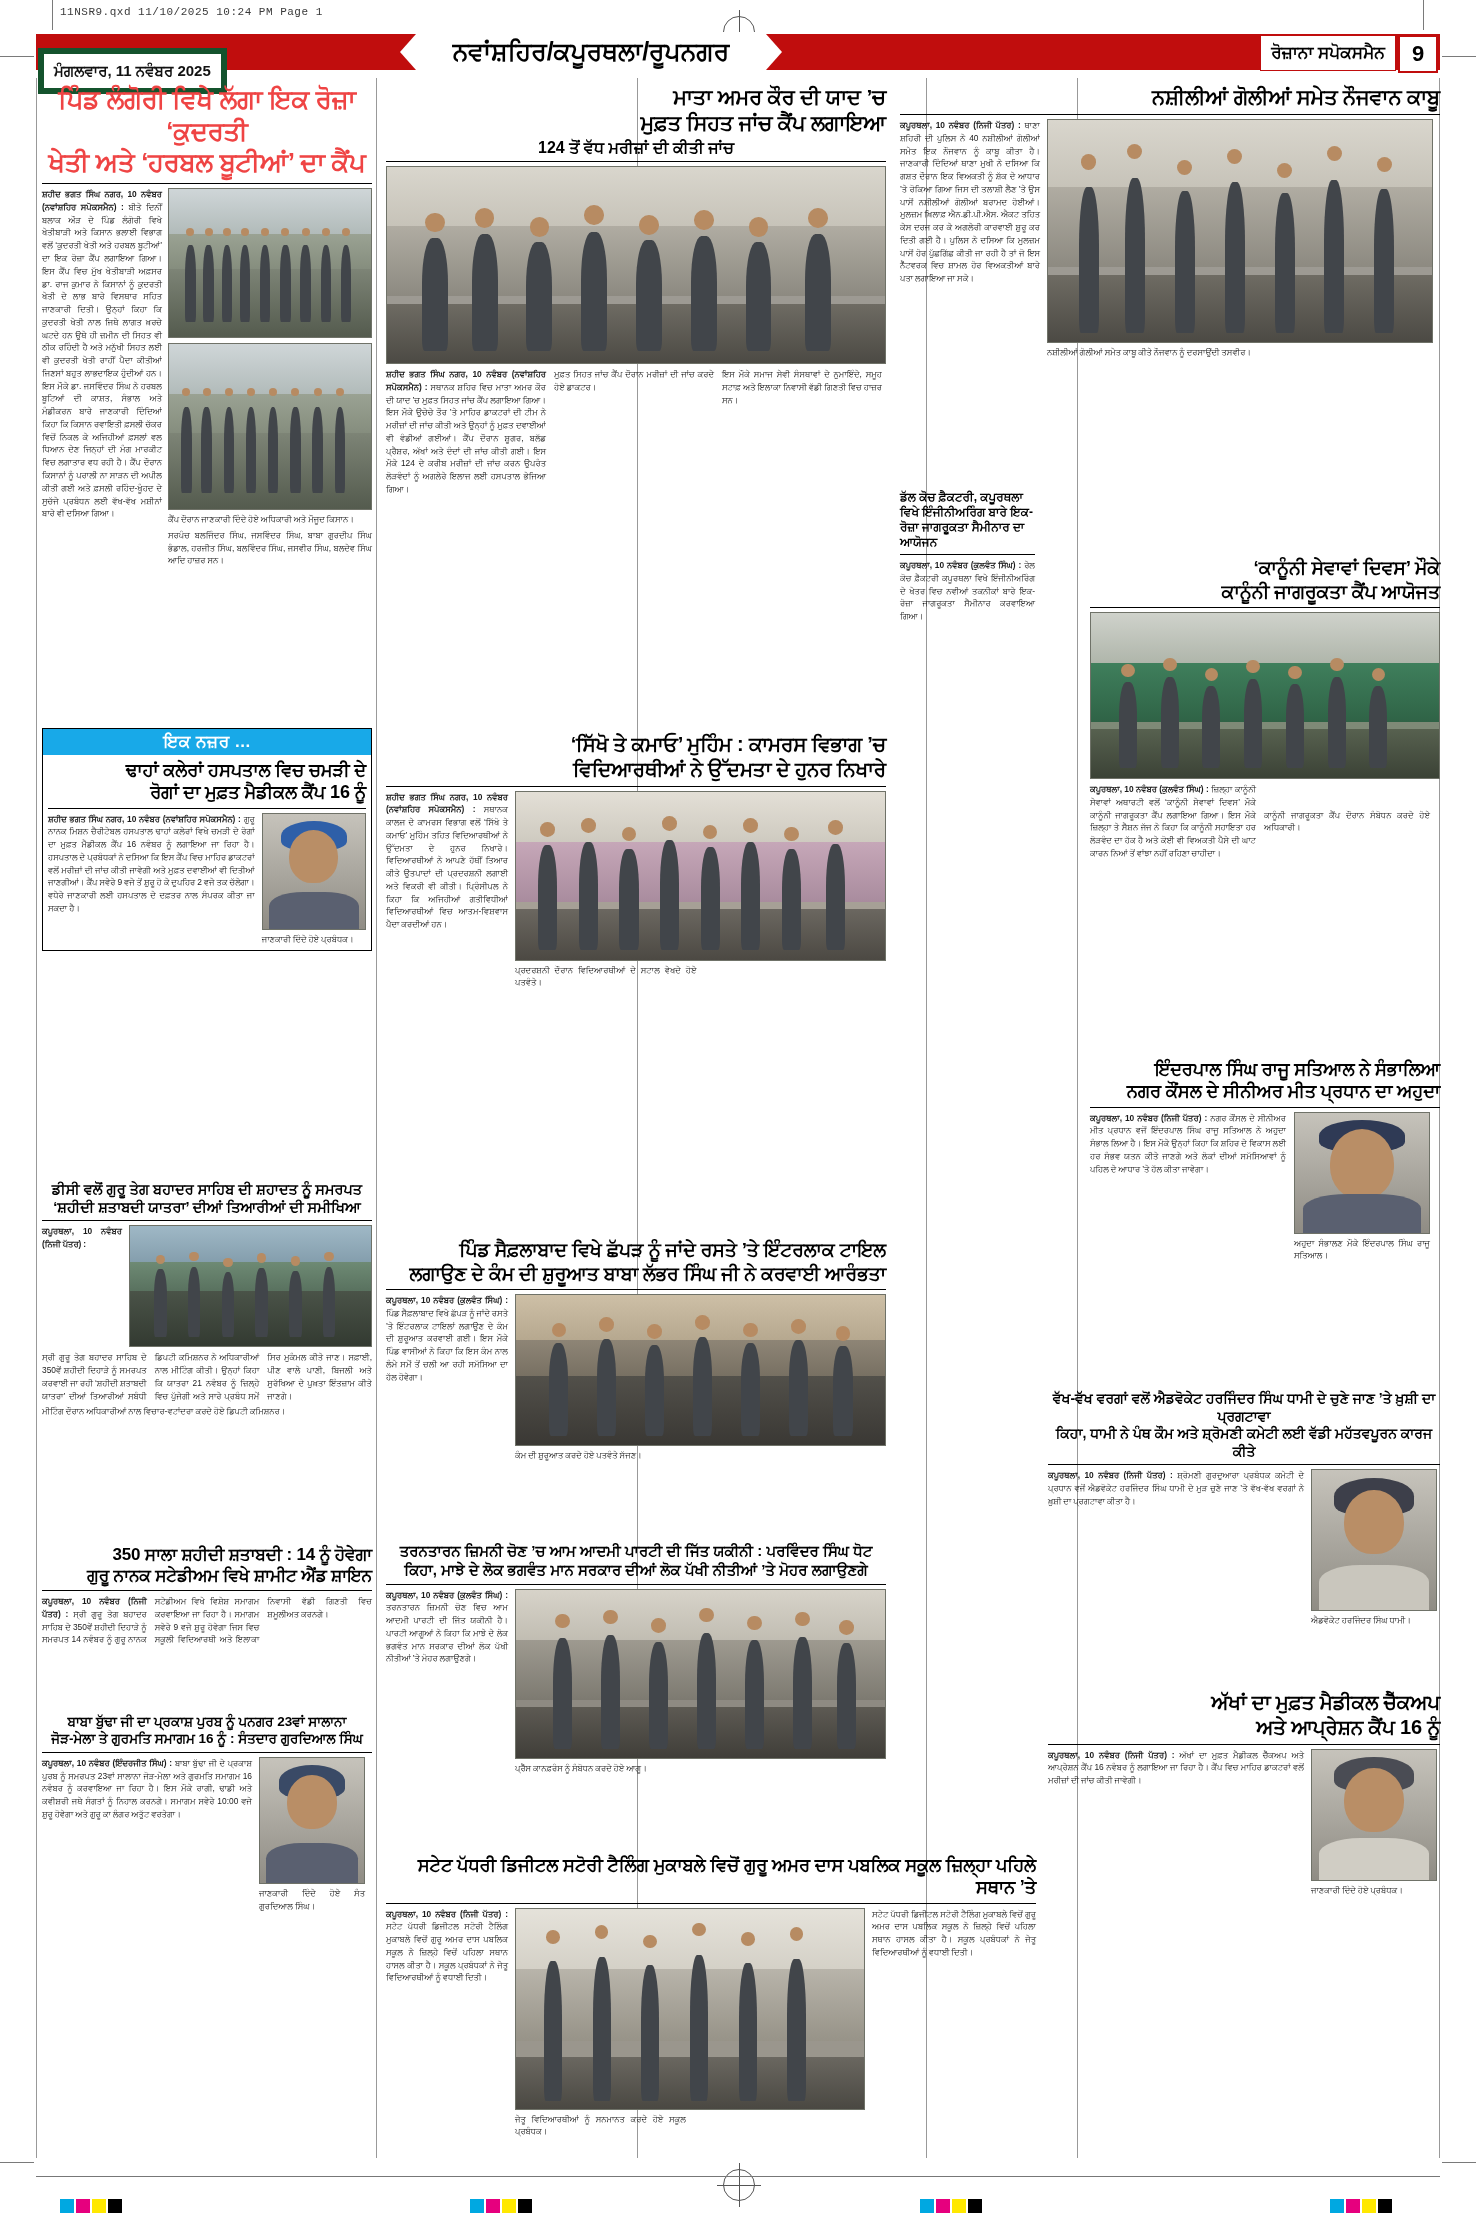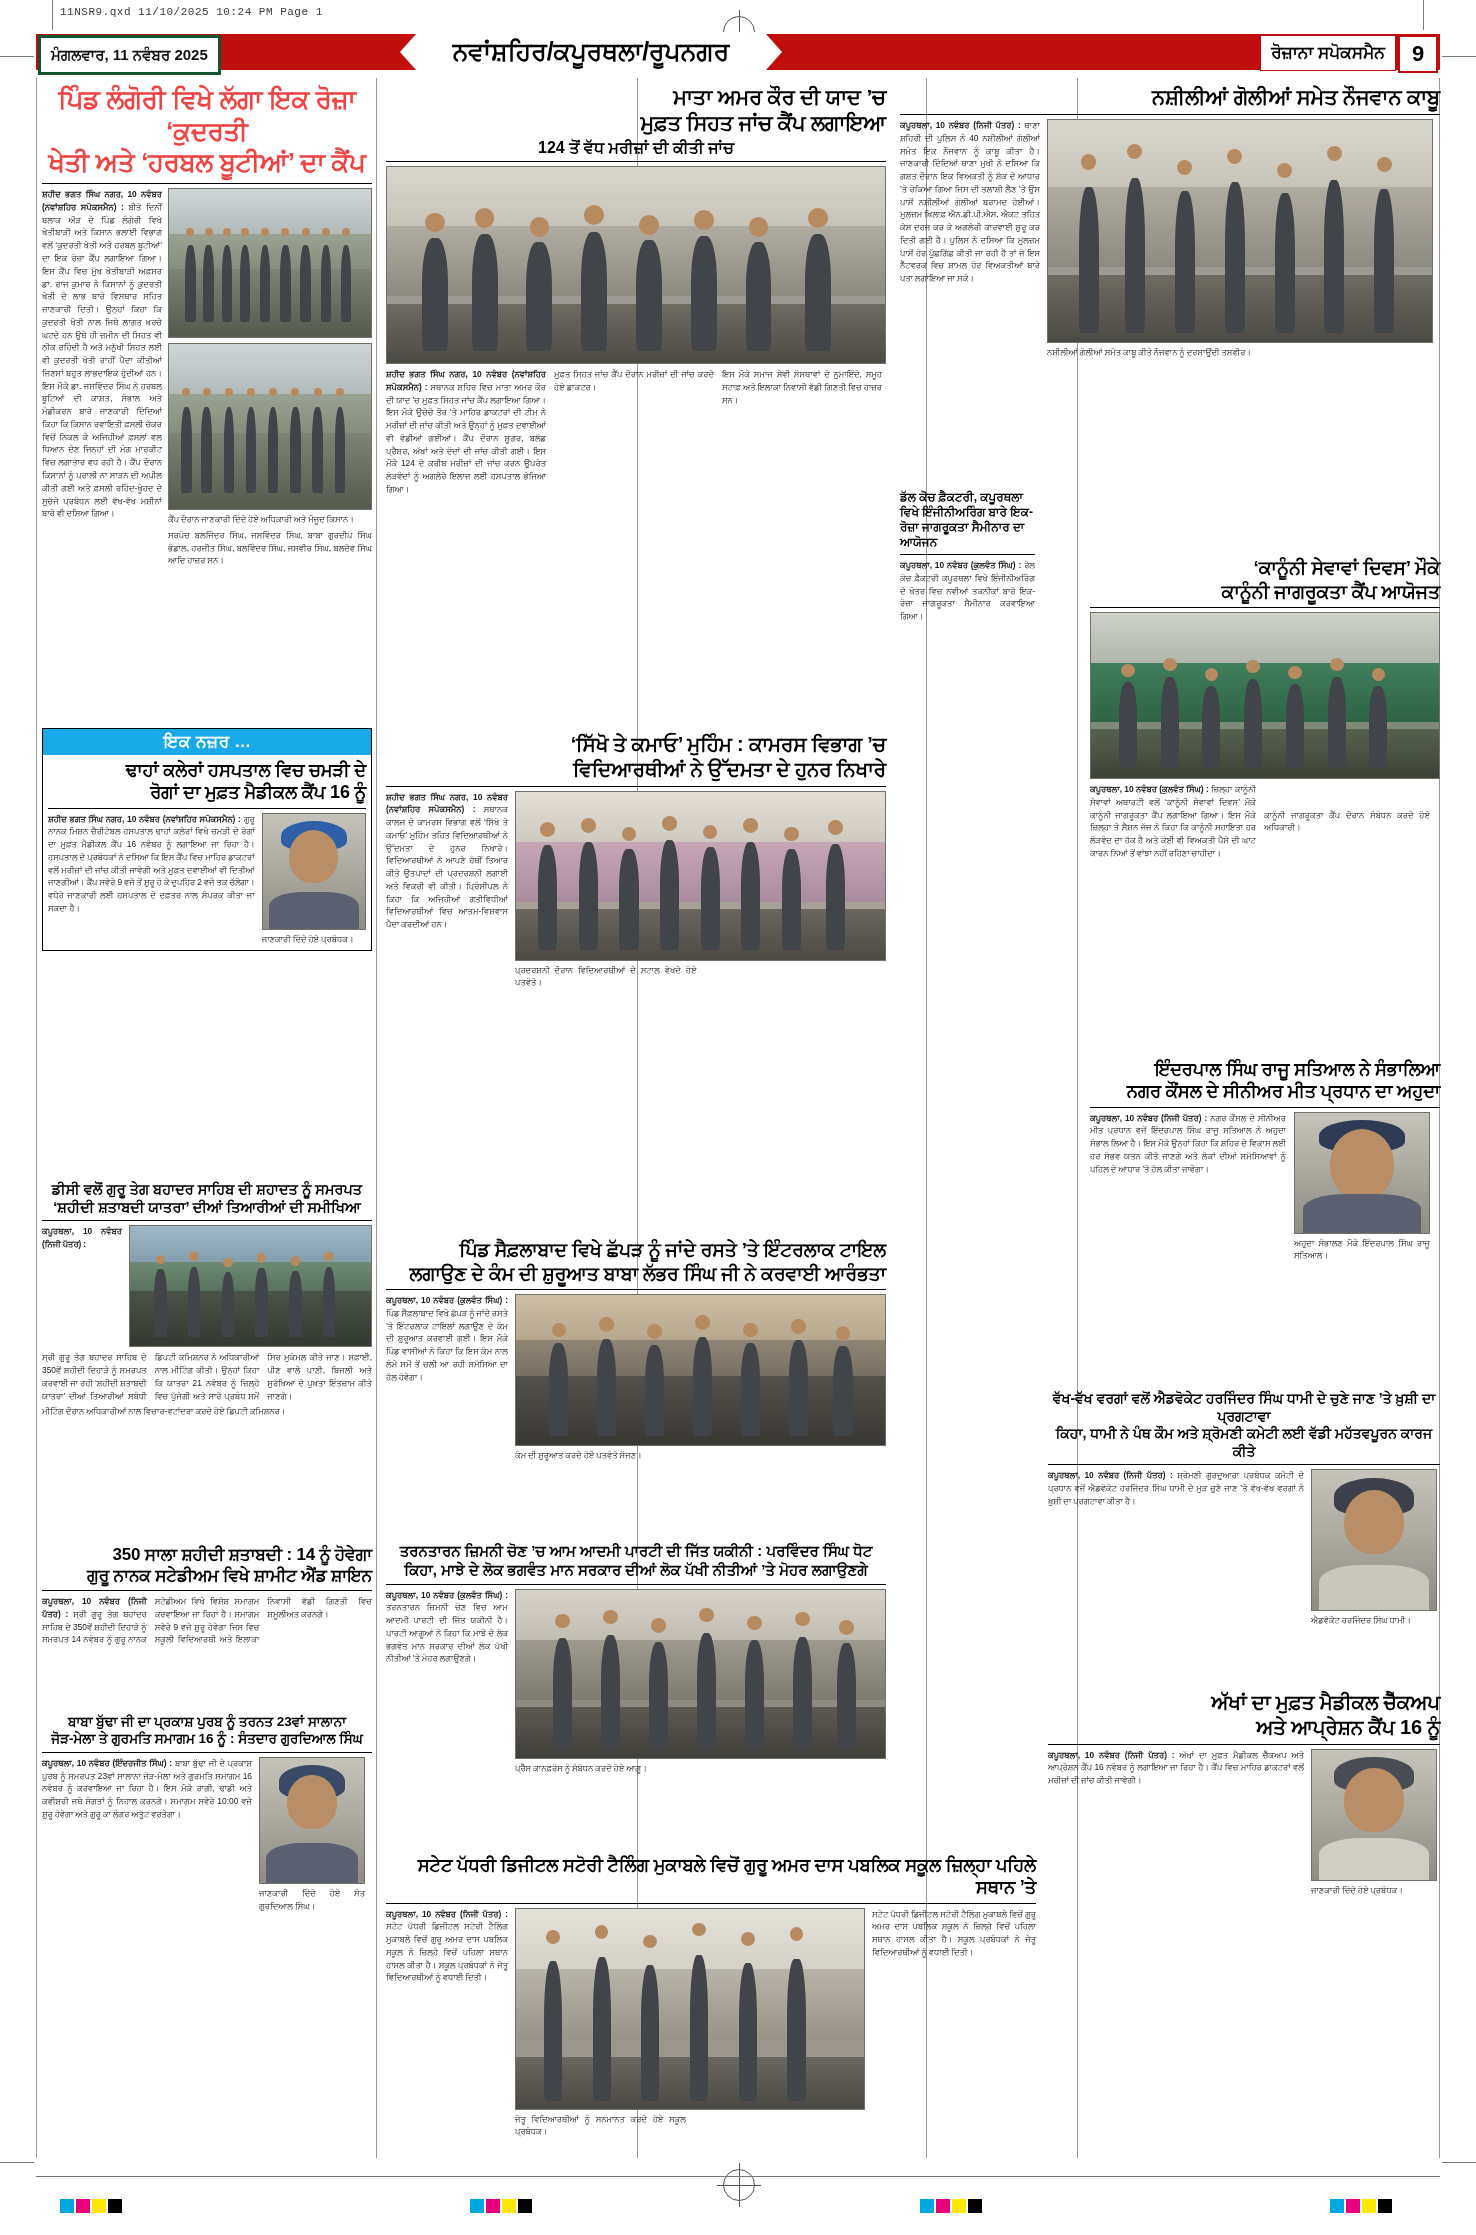--- a/index.html
+++ b/index.html
@@ -16,22 +16,22 @@
   .crop-h{position:absolute;background:#7a7a7a;height:1px;}
   .crop-v{position:absolute;background:#7a7a7a;width:1px;}
   .reg{position:absolute;width:30px;height:30px;border:1px solid #555;border-radius:50%;}
   .reg:before{content:"";position:absolute;left:50%;top:-7px;width:1px;height:44px;background:#555;}
   .reg:after{content:"";position:absolute;top:50%;left:-7px;height:1px;width:44px;background:#555;}
 
   
   .masthead{position:absolute;left:36px;top:34px;width:1404px;height:36px;}
   .mast-bar{position:absolute;left:0;top:0;width:100%;height:36px;background:#c00d0d;}
   .mast-date{
-    position:absolute;left:2px;top:1px;height:34px;background:#ffffff;
-    border:3px solid #14532d;display:flex;align-items:center;padding:0 10px;
+    position:absolute;left:2px;top:14px;height:34px;background:#ffffff;
+    border:6px solid #14532d;display:flex;align-items:center;padding:0 10px;
     font-size:15px;font-weight:bold;color:#111;white-space:nowrap;
   }
   .mast-center{
     position:absolute;left:380px;top:-2px;width:350px;height:40px;background:#ffffff;
     display:flex;align-items:center;justify-content:center;
     font-size:25px;font-weight:bold;color:#000;letter-spacing:0px;white-space:nowrap;
   }
   .mast-center:before,.mast-center:after{
     content:"";position:absolute;top:2px;width:0;height:0;
     border-top:18px solid transparent;border-bottom:18px solid transparent;
@@ -347,21 +347,21 @@
     <h2 class="hl" style="font-size:17px;">350 ਸਾਲਾ ਸ਼ਹੀਦੀ ਸ਼ਤਾਬਦੀ : 14 ਨੂੰ ਹੋਵੇਗਾ</h2>
     <h2 class="hl" style="font-size:17px;">ਗੁਰੂ ਨਾਨਕ ਸਟੇਡੀਅਮ ਵਿਖੇ ਸ਼ਾਮੀਟ ਐਂਡ ਸ਼ਾਇਨ</h2>
     <div class="hr-thin"></div>
     <div class="col-text" style="column-count:3;column-gap:8px;margin-top:3px;">
       <span class="dateline">ਕਪੂਰਥਲਾ, 10 ਨਵੰਬਰ (ਨਿਜੀ ਪੱਤਰ) :</span>
       <span>ਸ੍ਰੀ ਗੁਰੂ ਤੇਗ ਬਹਾਦਰ ਸਾਹਿਬ ਦੇ 350ਵੇਂ ਸ਼ਹੀਦੀ ਦਿਹਾੜੇ ਨੂੰ ਸਮਰਪਤ 14 ਨਵੰਬਰ ਨੂੰ ਗੁਰੂ ਨਾਨਕ ਸਟੇਡੀਅਮ ਵਿਖੇ ਵਿਸ਼ੇਸ਼ ਸਮਾਗਮ ਕਰਵਾਇਆ ਜਾ ਰਿਹਾ ਹੈ। ਸਮਾਗਮ ਸਵੇਰੇ 9 ਵਜੇ ਸ਼ੁਰੂ ਹੋਵੇਗਾ ਜਿਸ ਵਿਚ ਸਕੂਲੀ ਵਿਦਿਆਰਥੀ ਅਤੇ ਇਲਾਕਾ ਨਿਵਾਸੀ ਵੱਡੀ ਗਿਣਤੀ ਵਿਚ ਸ਼ਮੂਲੀਅਤ ਕਰਨਗੇ।</span>
     </div>
   </div>
 
   <div class="blk" style="left:42px;top:1714px;width:330px;">
-    <h3 class="hl" style="font-size:13.5px;">ਬਾਬਾ ਬੁੱਢਾ ਜੀ ਦਾ ਪ੍ਰਕਾਸ਼ ਪੁਰਬ ਨੂੰ ਤਰਨਤ 23ਵਾਂ ਸਾਲਾਨਾ</h3>
+    <h3 class="hl" style="font-size:13.5px;">ਬਾਬਾ ਬੁੱਢਾ ਜੀ ਦਾ ਪ੍ਰਕਾਸ਼ ਪੁਰਬ ਨੂੰ ਪਨਗਰ 23ਵਾਂ ਸਾਲਾਨਾ</h3>
     <h3 class="hl" style="font-size:13.5px;">ਜੋੜ-ਮੇਲਾ ਤੇ ਗੁਰਮਤਿ ਸਮਾਗਮ 16 ਨੂੰ : ਸੰਤਦਾਰ ਗੁਰਦਿਆਲ ਸਿੰਘ</h3>
     <div class="hr-thin"></div>
     <div style="display:flex;gap:7px;margin-top:3px;">
       <div style="width:210px;" class="col-text">
         <span class="dateline">ਕਪੂਰਥਲਾ, 10 ਨਵੰਬਰ (ਇੰਦਰਜੀਤ ਸਿੰਘ) :</span>
         <span>ਬਾਬਾ ਬੁੱਢਾ ਜੀ ਦੇ ਪ੍ਰਕਾਸ਼ ਪੁਰਬ ਨੂੰ ਸਮਰਪਤ 23ਵਾਂ ਸਾਲਾਨਾ ਜੋੜ-ਮੇਲਾ ਅਤੇ ਗੁਰਮਤਿ ਸਮਾਗਮ 16 ਨਵੰਬਰ ਨੂੰ ਕਰਵਾਇਆ ਜਾ ਰਿਹਾ ਹੈ। ਇਸ ਮੌਕੇ ਰਾਗੀ, ਢਾਡੀ ਅਤੇ ਕਵੀਸ਼ਰੀ ਜਥੇ ਸੰਗਤਾਂ ਨੂੰ ਨਿਹਾਲ ਕਰਨਗੇ। ਸਮਾਗਮ ਸਵੇਰੇ 10:00 ਵਜੇ ਸ਼ੁਰੂ ਹੋਵੇਗਾ ਅਤੇ ਗੁਰੂ ਕਾ ਲੰਗਰ ਅਤੁੱਟ ਵਰਤੇਗਾ।</span>
       </div>
       <div style="width:106px;">
         <div class="photo portrait" style="height:125px;">
           <div class="sky"></div>

